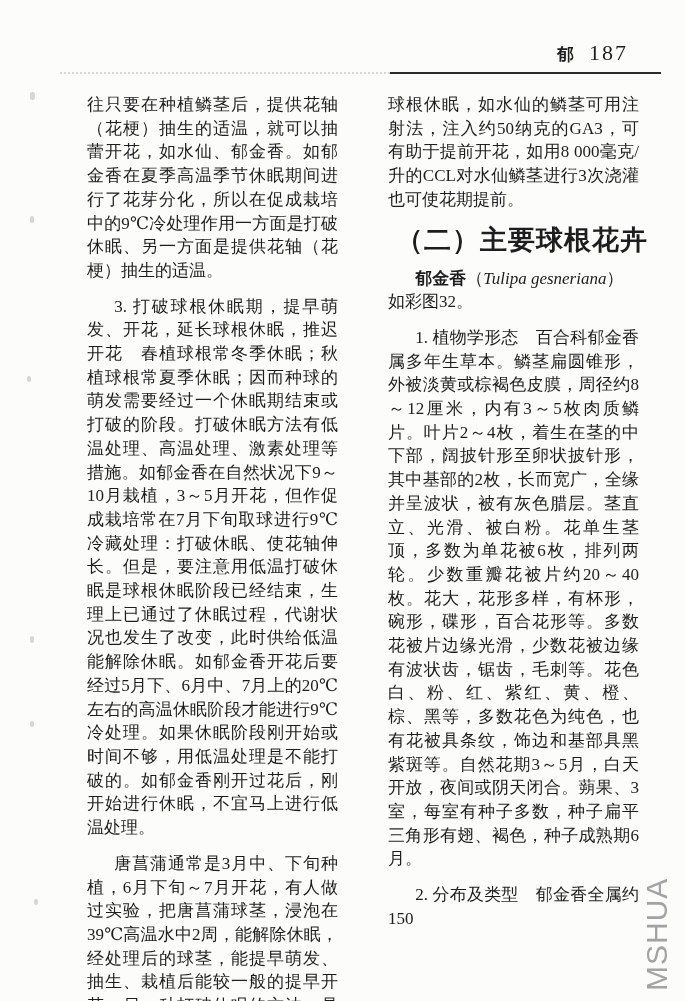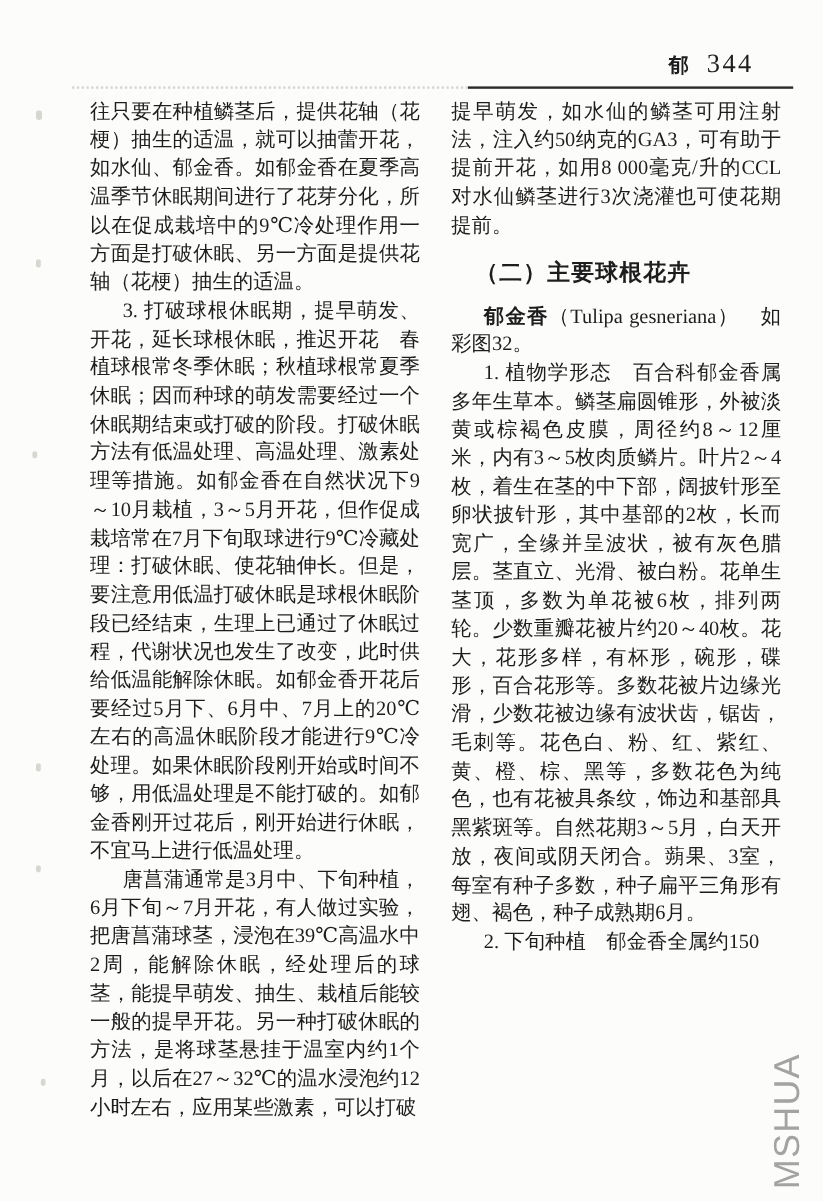--- a/index.html
+++ b/index.html
@@ -33,37 +33,37 @@
   
   .content{
     position:absolute;left:75px;top:81px;width:576px;
     display:flex;gap:26px;
   }
   .col{
     width:275px;
     font-size:17px;line-height:23.7px;
     text-align:justify;
   }
-  .col p{margin:0;}
+  .col p{margin:12px;}
   p.indent{text-indent:1.6em;}
   p.noindent{text-indent:0;}
   .section-heading{
     margin:13px 0 9px 0;
     text-indent:20px;
     font-family:"Liberation Sans","DejaVu Sans",sans-serif;
     font-weight:bold;
-    font-size:19px;line-height:30px;
+    font-size:27px;line-height:30px;
     letter-spacing:1px;
     text-align:left;
   }
   .species-name{
     font-weight:bold;
     font-family:Liberation Sans, sans-serif;
   }
-  .latin-name{}
+  .latin-name{font-style:italic;}
   .term{
     font-weight:normal;
     font-family:"Liberation Sans","DejaVu Sans",sans-serif;
   }
   
   .watermark{
     position:absolute;left:604px;top:920px;width:106px;height:36px;
     transform:rotate(-90deg);
     font-family:"Liberation Sans","DejaVu Sans",sans-serif;
     font-size:30px;line-height:36px;
@@ -79,46 +79,46 @@
   .sp5{left:30px;top:721px;width:4px;height:6px;}
   .sp6{left:34px;top:899px;width:4px;height:6px;}
 </style>
 </head>
 <body>
 
 <div class="page">
 
   <div class="running-head">
     <span class="chapter-char">郁</span>
-    <span class="page-number">344</span>
+    <span class="page-number">187</span>
   </div>
 
   <div class="head-rule">
     <div class="faint"></div>
     <div class="solid"></div>
   </div>
 
   <div class="content">
 
     <div class="col">
       <p class="noindent">往只要在种植鳞茎后，提供花轴（花梗）抽生的适温，就可以抽蕾开花，如水仙、郁金香。如郁金香在夏季高温季节休眠期间进行了花芽分化，所以在促成栽培中的9℃冷处理作用一方面是打破休眠、另一方面是提供花轴（花梗）抽生的适温。</p>
       <p class="indent">3. 打破球根休眠期，提早萌发、开花，延长球根休眠，推迟开花　春植球根常冬季休眠；秋植球根常夏季休眠；因而种球的萌发需要经过一个休眠期结束或打破的阶段。打破休眠方法有低温处理、高温处理、激素处理等措施。如郁金香在自然状况下9～10月栽植，3～5月开花，但作促成栽培常在7月下旬取球进行9℃冷藏处理：打破休眠、使花轴伸长。但是，要注意用低温打破休眠是球根休眠阶段已经结束，生理上已通过了休眠过程，代谢状况也发生了改变，此时供给低温能解除休眠。如郁金香开花后要经过5月下、6月中、7月上的20℃左右的高温休眠阶段才能进行9℃冷处理。如果休眠阶段刚开始或时间不够，用低温处理是不能打破的。如郁金香刚开过花后，刚开始进行休眠，不宜马上进行低温处理。</p>
       <p class="indent">唐菖蒲通常是3月中、下旬种植，6月下旬～7月开花，有人做过实验，把唐菖蒲球茎，浸泡在39℃高温水中2周，能解除休眠，经处理后的球茎，能提早萌发、抽生、栽植后能较一般的提早开花。另一种打破休眠的方法，是将球茎悬挂于温室内约1个月，以后在27～32℃的温水浸泡约12小时左右，应用某些激素，可以打破</p>
     </div>
 
     <div class="col">
-      <p class="noindent">提早萌发，如水仙的鳞茎可用注射法，注入约50纳克的GA3，可有助于提前开花，如用8 000毫克/升的CCL对水仙鳞茎进行3次浇灌也可使花期提前。</p>
+      <p class="noindent">球根休眠，如水仙的鳞茎可用注射法，注入约50纳克的GA3，可有助于提前开花，如用8 000毫克/升的CCL对水仙鳞茎进行3次浇灌也可使花期提前。</p>
 
       <h2 class="section-heading">（二）主要球根花卉</h2>
 
       <p class="indent"><span class="species-name">郁金香</span><span>（</span><span class="latin-name">Tulipa gesneriana</span><span>）</span><span>　如彩图32。</span></p>
 
       <p class="indent"><span>1. </span><span class="term">植物学形态</span><span>　百合科郁金香属多年生草本。鳞茎扁圆锥形，外被淡黄或棕褐色皮膜，周径约8～12厘米，内有3～5枚肉质鳞片。叶片2～4枚，着生在茎的中下部，阔披针形至卵状披针形，其中基部的2枚，长而宽广，全缘并呈波状，被有灰色腊层。茎直立、光滑、被白粉。花单生茎顶，多数为单花被6枚，排列两轮。少数重瓣花被片约20～40枚。花大，花形多样，有杯形，碗形，碟形，百合花形等。多数花被片边缘光滑，少数花被边缘有波状齿，锯齿，毛刺等。花色白、粉、红、紫红、黄、橙、棕、黑等，多数花色为纯色，也有花被具条纹，饰边和基部具黑紫斑等。自然花期3～5月，白天开放，夜间或阴天闭合。蒴果、3室，每室有种子多数，种子扁平三角形有翅、褐色，种子成熟期6月。</span></p>
 
-      <p class="indent"><span>2. </span><span class="term">下旬种植</span><span>　郁金香全属约150</span></p>
+      <p class="indent"><span>2. </span><span class="term">分布及类型</span><span>　郁金香全属约150</span></p>
     </div>
 
   </div>
 
   <div class="watermark">MSHUA</div>
 
   <div class="speck sp1"></div>
   <div class="speck sp2"></div>
   <div class="speck sp3"></div>
   <div class="speck sp4"></div>

